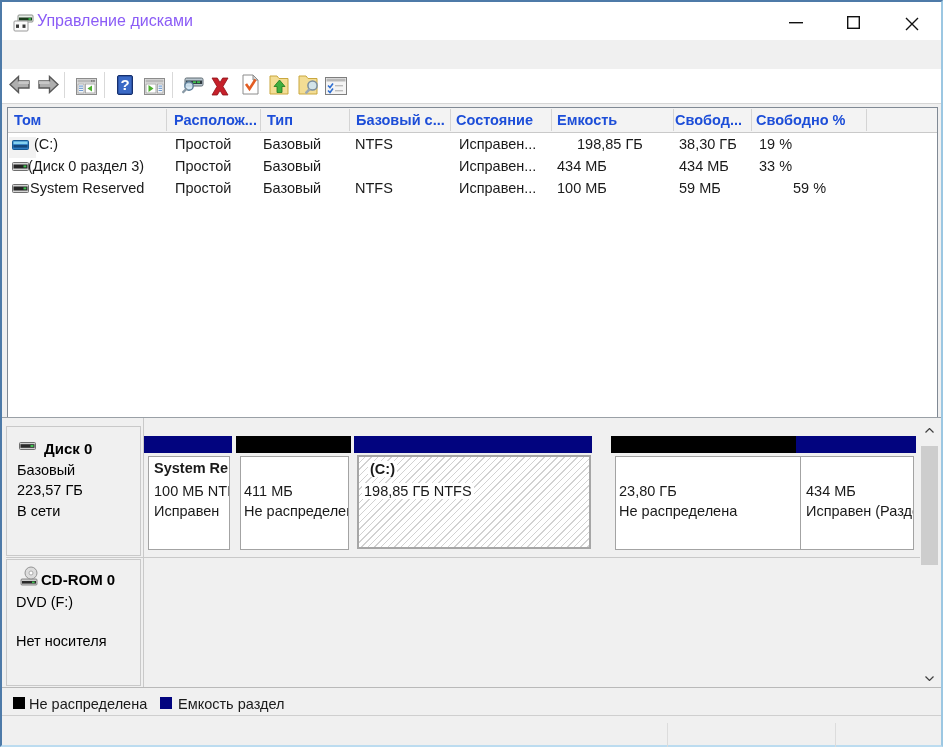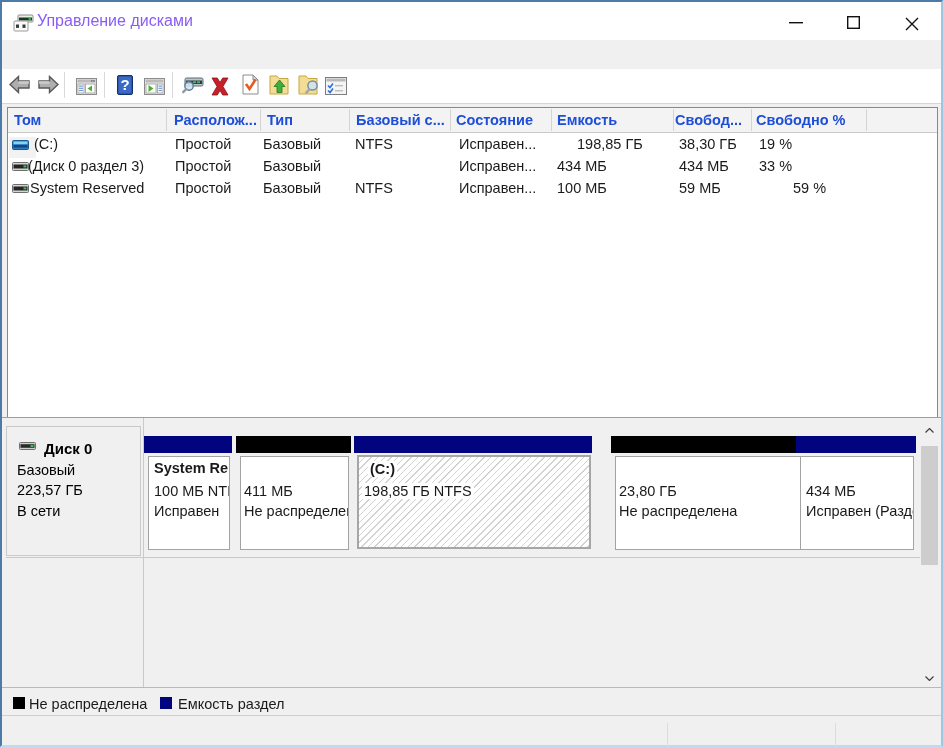--- a/index.html
+++ b/index.html
@@ -264,20 +264,32 @@
     <div class="part" style="left:794px;width:120px;">
       <div class="pbar navy"></div>
       <div class="pbody">
         <span class="pline" style="top:26px;left:5px">434 МБ</span>
         <span class="pline" style="top:46px;left:5px">Исправен (Раздел восстановлени</span>
       </div>
     </div>
 
     <div class="abs" style="left:4px;top:139px;width:914px;height:1px;background:#c9c9c9;"></div>
 
+    <div class="diskcell" style="top:141px;height:127px;">
+      <svg class="abs" style="left:13px;top:6px" width="20" height="20" viewBox="0 0 20 20">
+        <rect x="1" y="13" width="16" height="6" rx="1" fill="#cfcfcf" stroke="#6e6e6e" stroke-width="0.8"></rect>
+        <rect x="2" y="15" width="14" height="2.6" fill="#2a2a2a"></rect>
+        <rect x="12" y="15.5" width="2.6" height="1.6" fill="#3ec24f"></rect>
+        <circle cx="11" cy="7" r="6" fill="#dcdcdc" stroke="#8a8a8a" stroke-width="0.9"></circle>
+        <circle cx="11" cy="7" r="2" fill="#ffffff" stroke="#9a9a9a" stroke-width="0.8"></circle>
+      </svg>
+      <span class="abs b" style="left:34px;top:11px;font-size:15px;">CD-ROM 0</span>
+      <span class="abs" style="left:9px;top:34px;font-size:14.5px;">DVD (F:)</span>
+      <span class="abs" style="left:9px;top:73px;font-size:14.5px;">Нет носителя</span>
+    </div>
 
     <div class="sbar">
       <svg class="abs" style="left:4px;top:6px" width="9" height="5" viewBox="0 0 9 5">
           <path d="M0.5 4.5 L4.5 0.5 L8.5 4.5" fill="none" stroke="#404040" stroke-width="1.2"></path>
         </svg>
       <div class="sthumb"></div>
       <svg class="abs" style="left:4px;bottom:6px" width="9" height="5" viewBox="0 0 9 5">
           <path d="M0.5 0.5 L4.5 4.5 L8.5 0.5" fill="none" stroke="#404040" stroke-width="1.2"></path>
         </svg>
     </div>

